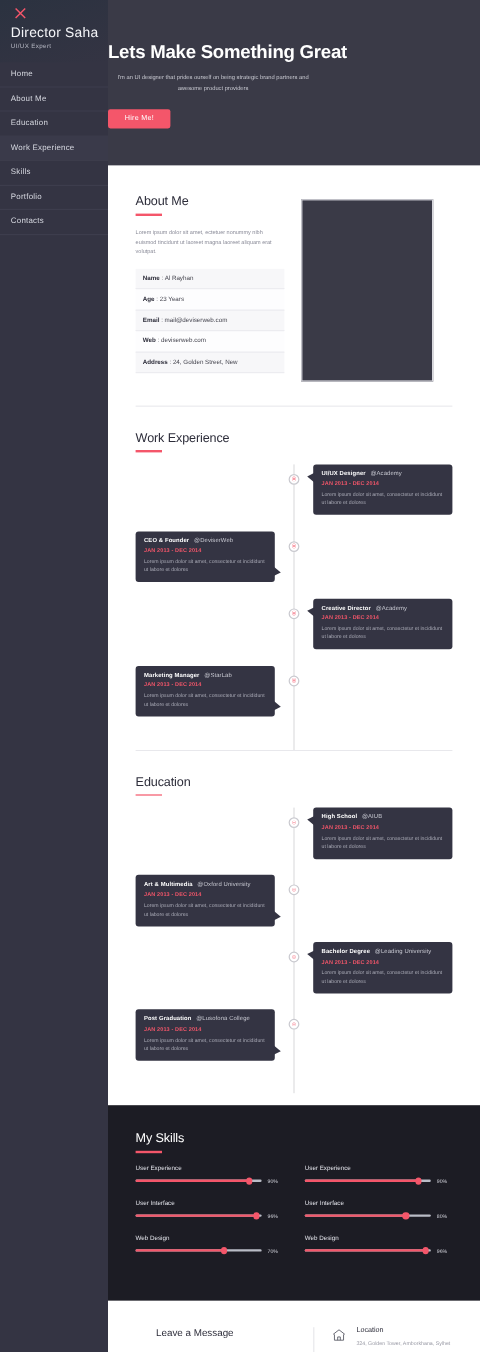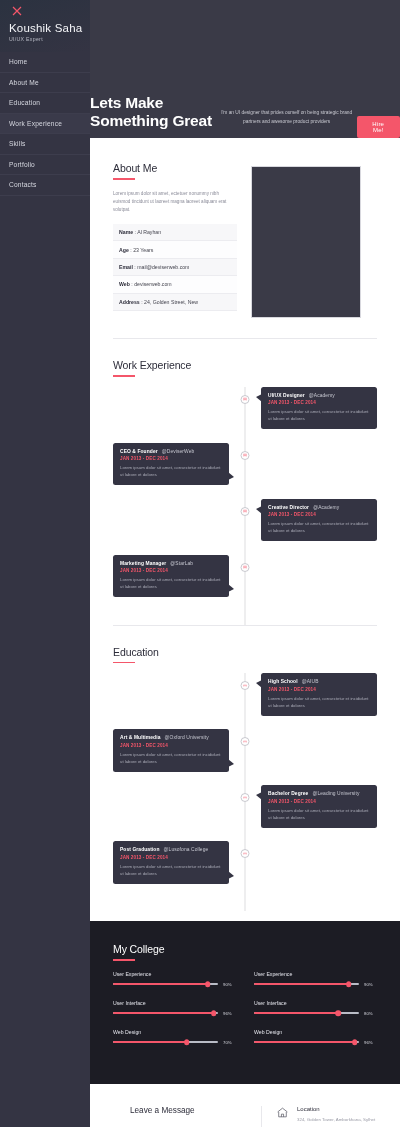--- a/index.html
+++ b/index.html
@@ -36,22 +36,22 @@
     height:20.5px;line-height:20.5px;padding-left:9px;
     color:#d6d8e0;font-size:6.6px;letter-spacing:.2px;
     border-bottom:1px solid #3d3d4d;cursor:pointer;
   }
   .nav-item.active{background:#3a3a4a;}
 
   
   #main{position:absolute;left:90px;top:0;width:310px;height:1127px;background:#ffffff;}
 
   
-  .hero{height:138px;background:#3a3a47;display:flex;flex-direction:row;
-        align-items:flex-end;justify-content:center;padding-top:4px;}
+  .hero{height:138px;background:#3a3a47;display:flex;flex-direction:column;
+        align-items:flex-start;justify-content:center;padding-top:4px;}
   .hero h1{color:#fff;font-size:15.5px;font-weight:700;letter-spacing:-.2px;margin-bottom:8px;}
   .hero p{color:#c9cad2;font-size:4.8px;line-height:9px;text-align:center;max-width:175px;margin-bottom:12px;}
   .btn-pink{
     background:#f4566a;color:#fff;border:0;border-radius:2px;
     font-size:6px;padding:5px 14px;cursor:pointer;letter-spacing:.2px;
     font-family:"Liberation Sans",sans-serif;
   }
 
   
   .sec{padding:0 23px;background:#fff;}
@@ -132,21 +132,21 @@
 
 <div id="page">
 
   <aside id="sidebar">
     <div class="close-btn">
       <svg viewBox="0 0 10 10" width="10" height="10" style="display:block">
         <path d="M1 1 L9 9 M9 1 L1 9" stroke="#f4566a" stroke-width="1.2" fill="none"></path>
       </svg>
     </div>
     <div class="brand">
-      <div class="brand-name">Koushik Saha</div>
+      <div class="brand-name">Director Saha</div>
       <div class="brand-sub">UI/UX Expert</div>
     </div>
     <nav id="nav">
         <div class="nav-item">Home</div>
         <div class="nav-item">About Me</div>
         <div class="nav-item">Education</div>
         <div class="nav-item active">Work Experience</div>
         <div class="nav-item">Skills</div>
         <div class="nav-item">Portfolio</div>
         <div class="nav-item">Contacts</div>
@@ -295,21 +295,21 @@
                 <div class="card-h"><span style="font-weight: 700; color: rgb(255, 255, 255); margin-left: 0px;">Post Graduation</span><span>@Lusofona College</span></div>
                 <div class="card-date">JAN 2013 - DEC 2014</div>
                 <div class="card-p">Lorem ipsum dolor sit amet, consectetur et incididunt ut labore et dolores</div>
               </div>
             </div>
           </div>
       </div>
     </section>
 
     <section id="skills">
-      <div class="sec-title">My College</div>
+      <div class="sec-title">My Skills</div>
       <div class="sec-rule"></div>
       <div class="skill-grid">
         <div class="skill-col" id="skills-left">
             <div class="skill">
               <div class="skill-name">User Experience</div>
               <div class="skill-row">
                 <div class="bar">
                   <div class="fill" style="width: 90%;"></div>
                   <div class="knob" style="left: 90%;"></div>
                 </div>

